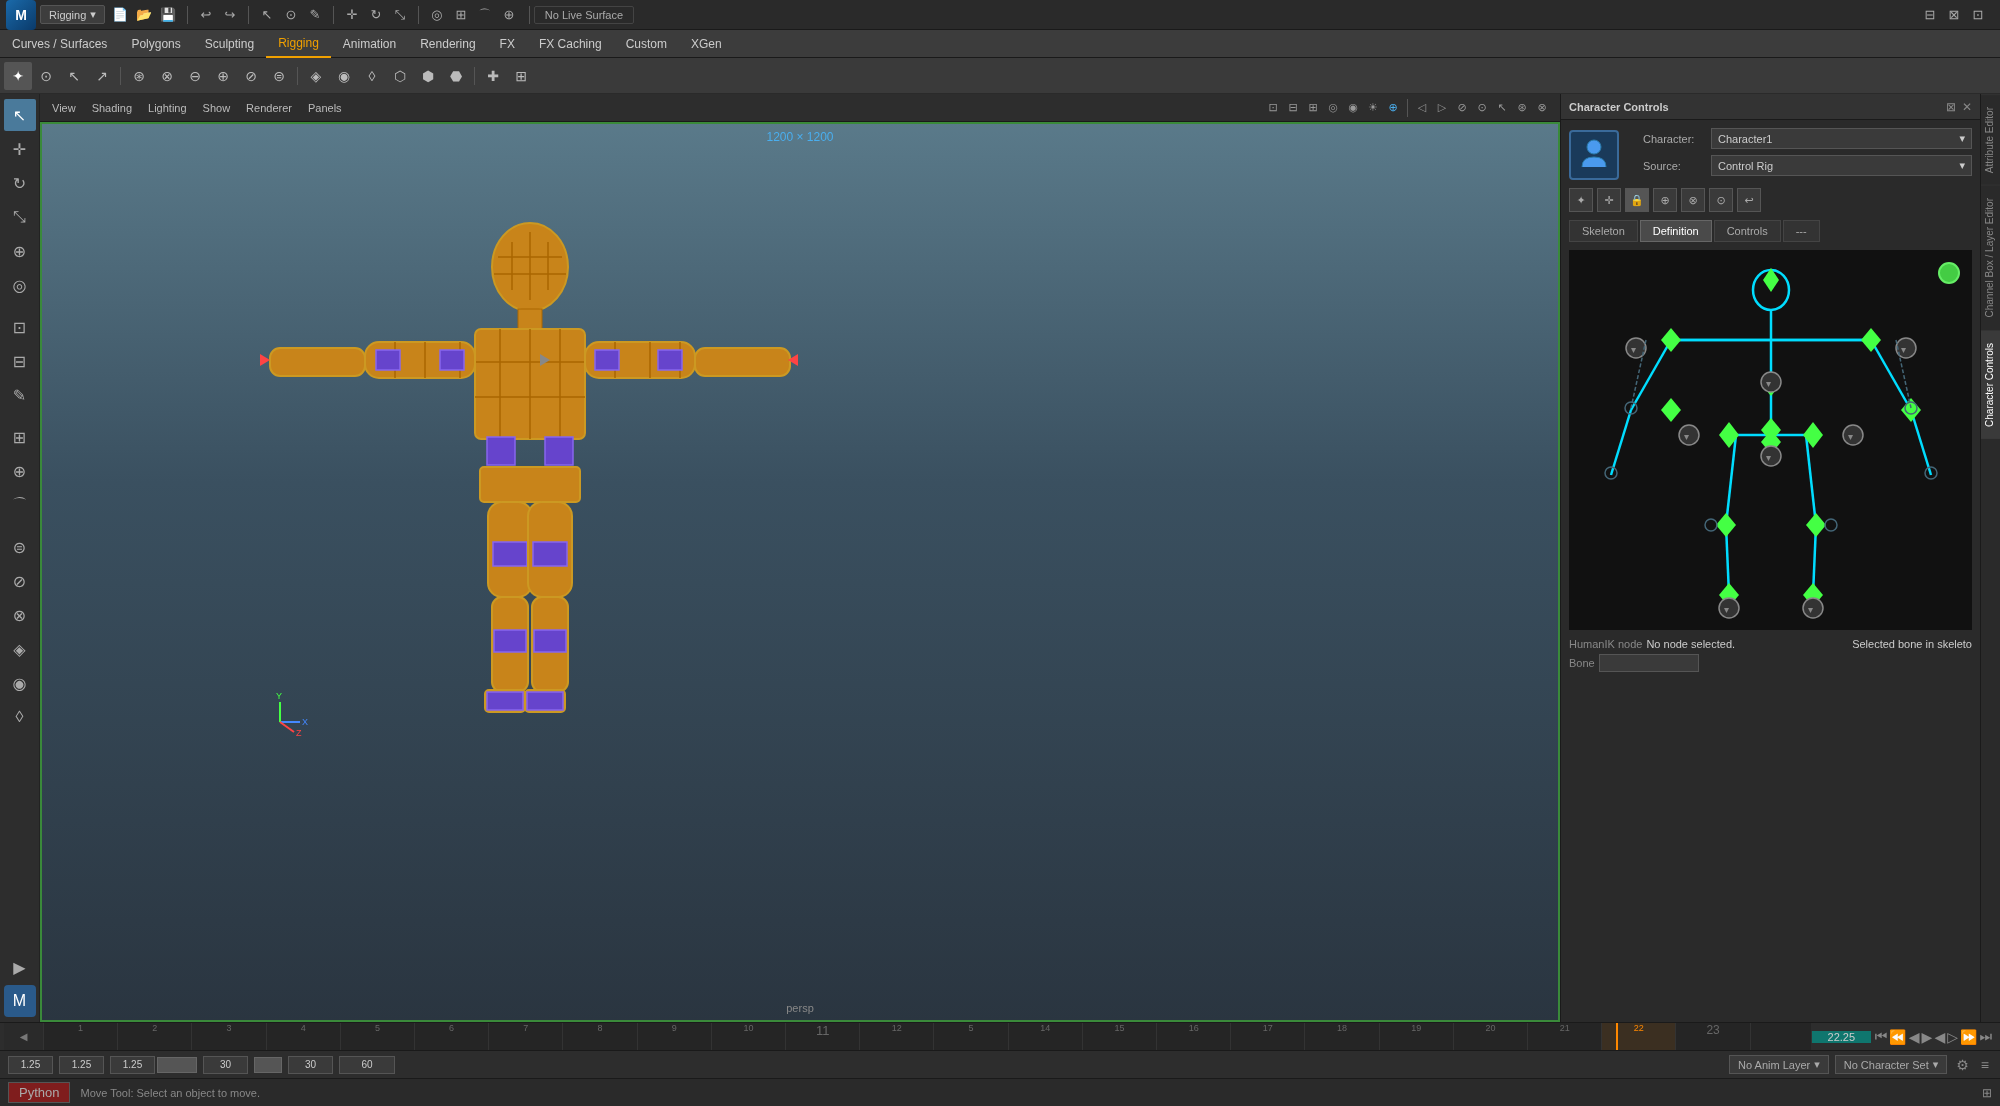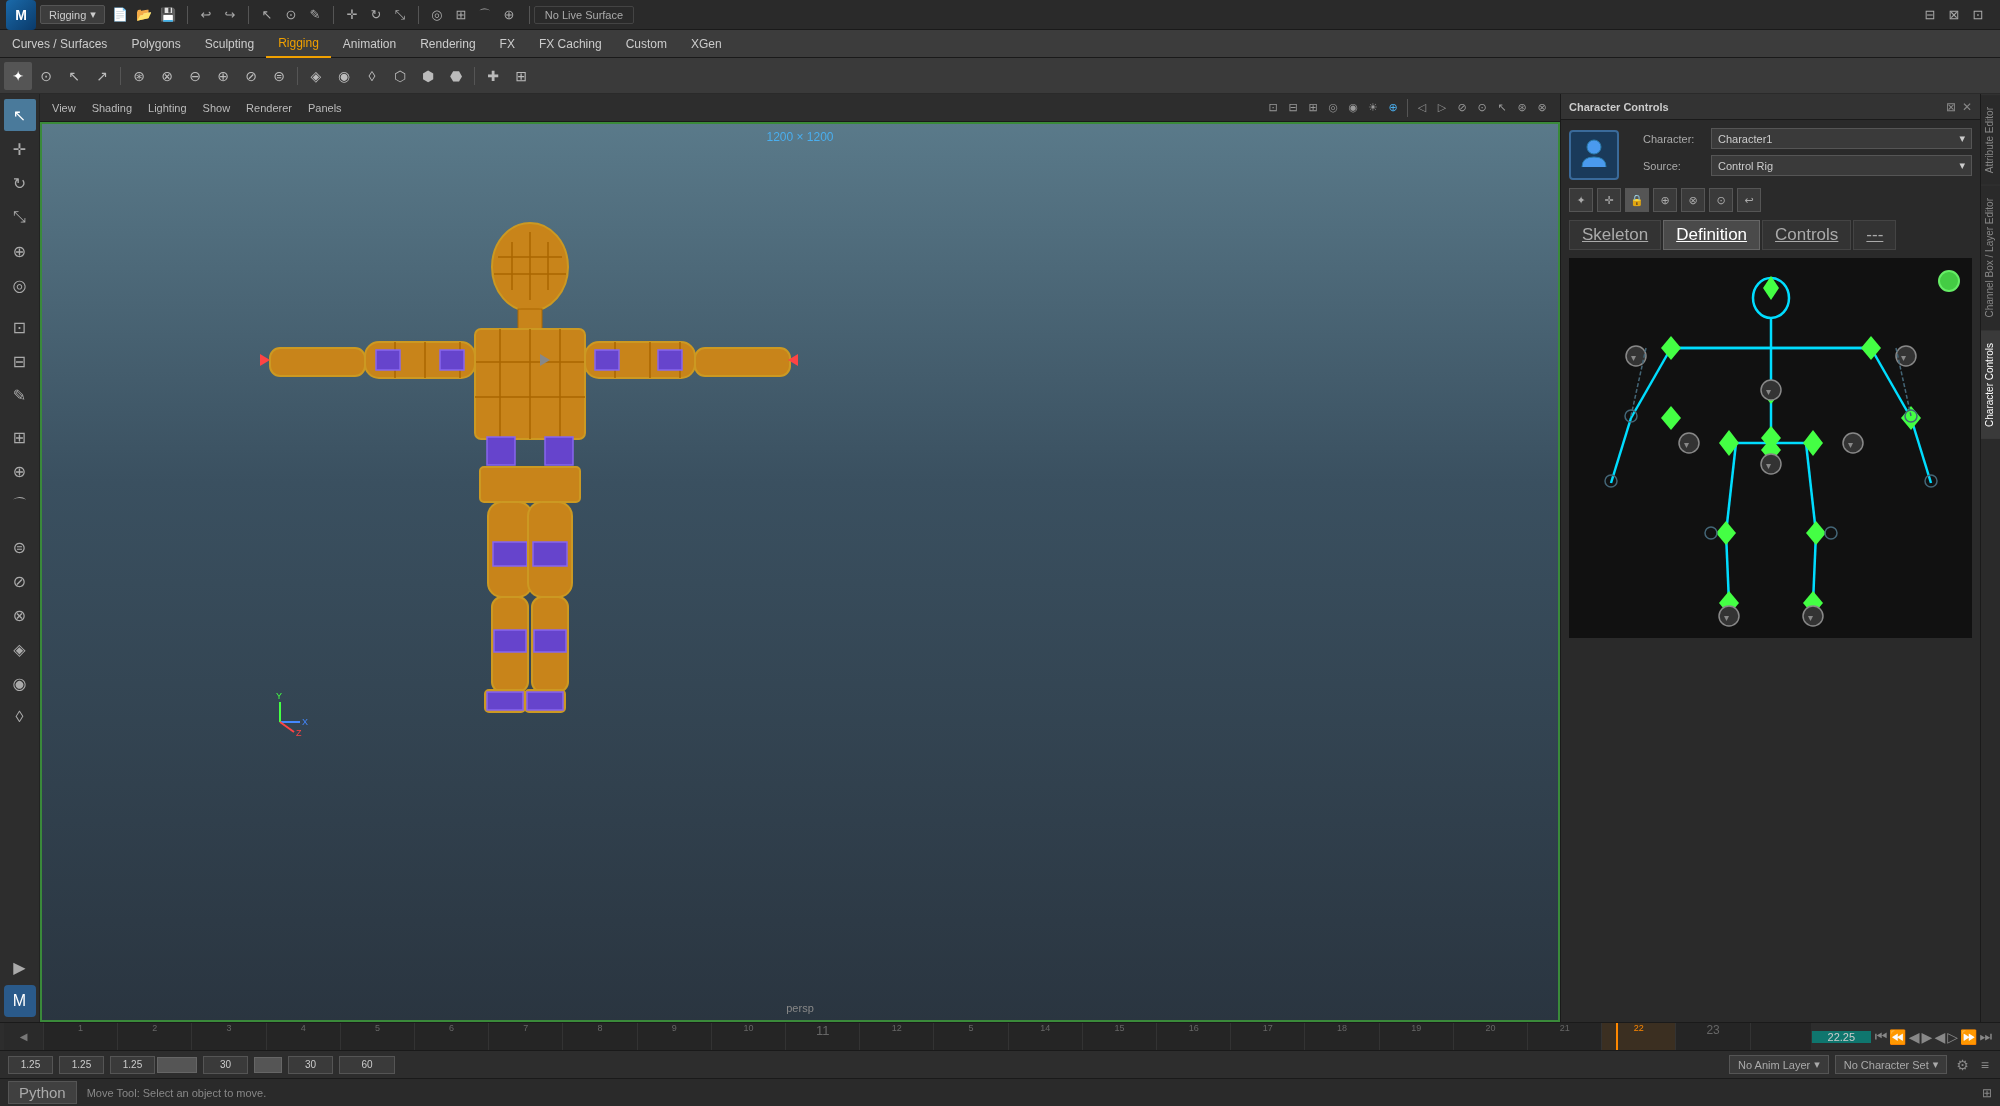--- a/index.html
+++ b/index.html
@@ -268,26 +268,25 @@
       justify-content: center;
       cursor: pointer;
     }
     .tabs-row {
       display: flex;
       gap: 2px;
       margin-bottom: 8px;
     }
     .tab-btn {
       padding: 4px 12px;
-      font-size: 17px;
+      font-size: 11px;
       color: #aaa;
       cursor: pointer;
       background: #333;
       border: 1px solid #444;
-      text-decoration: underline;
     }
     .tab-btn.active {
       background: #4a4a4a;
       color: #fff;
       border-color: #666;
     }
     .char-figure-display {
       background: #111;
       height: 380px;
       position: relative;
@@ -787,20 +786,33 @@
           <line x1="315" y1="80" x2="330" y2="148" stroke="#446677" stroke-width="1.5" stroke-dasharray="4,2"></line>
           <circle cx="50" cy="148" r="6" fill="none" stroke="#446677" stroke-width="1.5"></circle>
           <circle cx="330" cy="148" r="6" fill="none" stroke="#446677" stroke-width="1.5"></circle>
           <circle cx="30" cy="213" r="6" fill="none" stroke="#446677" stroke-width="1.5"></circle>
           <circle cx="350" cy="213" r="6" fill="none" stroke="#446677" stroke-width="1.5"></circle>
           <circle cx="130" cy="265" r="6" fill="none" stroke="#446677" stroke-width="1.5"></circle>
           <circle cx="250" cy="265" r="6" fill="none" stroke="#446677" stroke-width="1.5"></circle>
         </svg>
       </div>
 
+      <div style="display:grid; grid-template-columns:1fr 1fr; gap:4px; font-size:11px;">
+        <div style="display:flex; gap:4px; align-items:center;">
+          <span style="color:#888;">HumanIK node</span>
+          <span style="color:#ccc;">No node selected.</span>
+        </div>
+        <div style="display:flex; gap:4px; align-items:center; justify-content:flex-end;">
+          <span style="color:#ccc;">Selected bone in skeleto</span>
+        </div>
+        <div style="display:flex; gap:4px; align-items:center;">
+          <span style="color:#888;">Bone</span>
+          <input type="text" style="width: 100px; height: 18px; background: rgb(58, 58, 58); border: 1px solid rgb(85, 85, 85); color: rgb(204, 204, 204); font-size: 10px; padding: 0px 4px;">
+        </div>
+      </div>
     </div>
   </div>
 
   <div id="side-tabs">
     <div class="side-tab">
       <span>Attribute Editor</span>
     </div>
     <div class="side-tab">
       <span>Channel Box / Layer Editor</span>
     </div>
@@ -882,17 +894,17 @@
 
   <div style="background:#3a3a3a; border:1px solid #555; color:#aaa; padding:2px 8px; font-size:11px; display:flex; align-items:center; gap:4px; cursor:pointer;">
     <span>No Character Set</span>
     <span>▾</span>
   </div>
   <div class="bt-btn">⚙</div>
   <div class="bt-btn">≡</div>
 </div>
 
 <div id="status-bar">
-  <span style="background:#404040; border:1px solid #555; color:#aaa; padding:2px 10px; font-size:15px; cursor:pointer; margin-right:10px;">Python</span>
+  <span style="background:#7f1d1d; border:1px solid #555; color:#aaa; padding:2px 10px; font-size:13px; cursor:pointer; margin-right:10px;">Python</span>
   <span>Move Tool: Select an object to move.</span>
   <div style="flex:1;"></div>
   <span style="color:#888; font-size:12px; cursor:pointer;">⊞</span>
 </div>
 
 </body></html>

